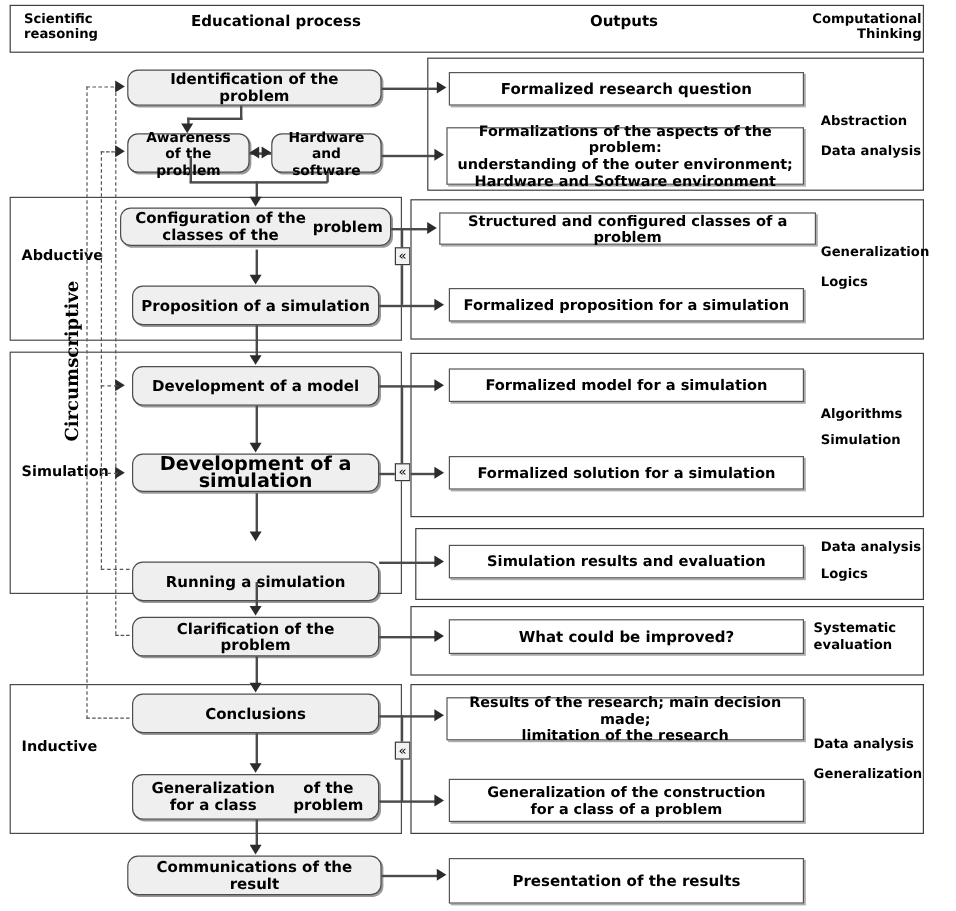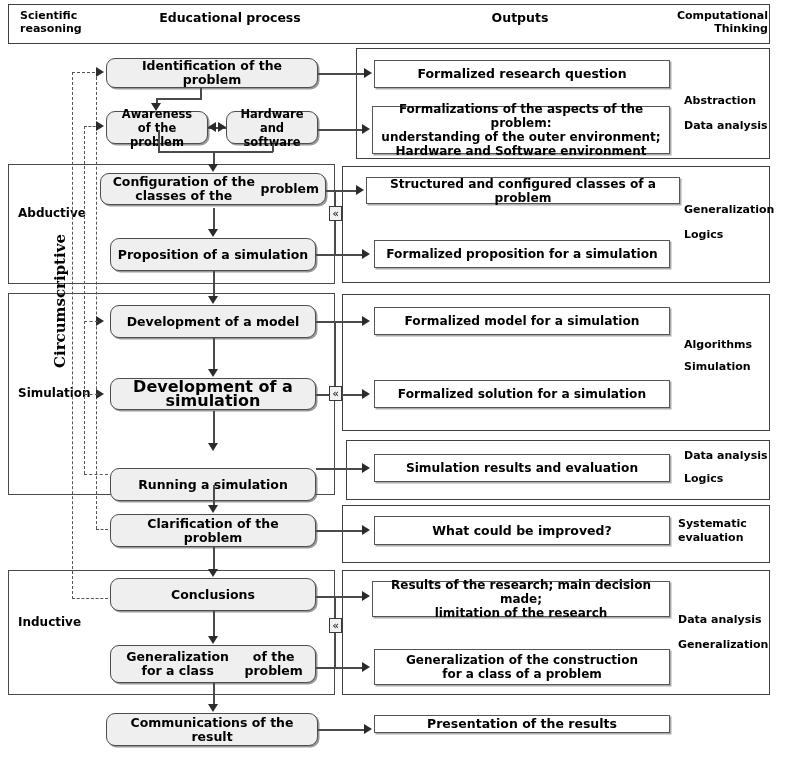--- a/index.html
+++ b/index.html
@@ -223,21 +223,21 @@
   <div class="abs obox" style="left:372px;top:581px;width:298px;height:36px;font-size:12px;flex-direction:column;">
     <div>Results of the research; main decision made;</div>
     <div>limitation of the research</div>
   </div>
 
   <div class="abs obox" style="left:374px;top:649px;width:296px;height:36px;font-size:12px;flex-direction:column;">
     <div>Generalization of  the  construction</div>
     <div>for a class of a problem</div>
   </div>
 
-  <div class="abs obox" style="left:374px;top:715px;width:296px;height:18px;font-size:12.5px;">Presentation of the results</div>
+  <div class="abs obox" style="left:374px;top:715px;width:296px;height:38px;font-size:12.5px;">Presentation of the results</div>
 
   <div class="abs ctlabel" style="left:684px;top:94px;">Abstraction</div>
   <div class="abs ctlabel" style="left:684px;top:119px;">Data analysis</div>
   <div class="abs ctlabel" style="left:684px;top:203px;">Generalization</div>
   <div class="abs ctlabel" style="left:684px;top:228px;">Logics</div>
   <div class="abs ctlabel" style="left:684px;top:338px;">Algorithms</div>
   <div class="abs ctlabel" style="left:684px;top:360px;">Simulation</div>
   <div class="abs ctlabel" style="left:684px;top:449px;">Data analysis</div>
   <div class="abs ctlabel" style="left:684px;top:472px;">Logics</div>
   <div class="abs ctlabel" style="left:678px;top:517px;">

